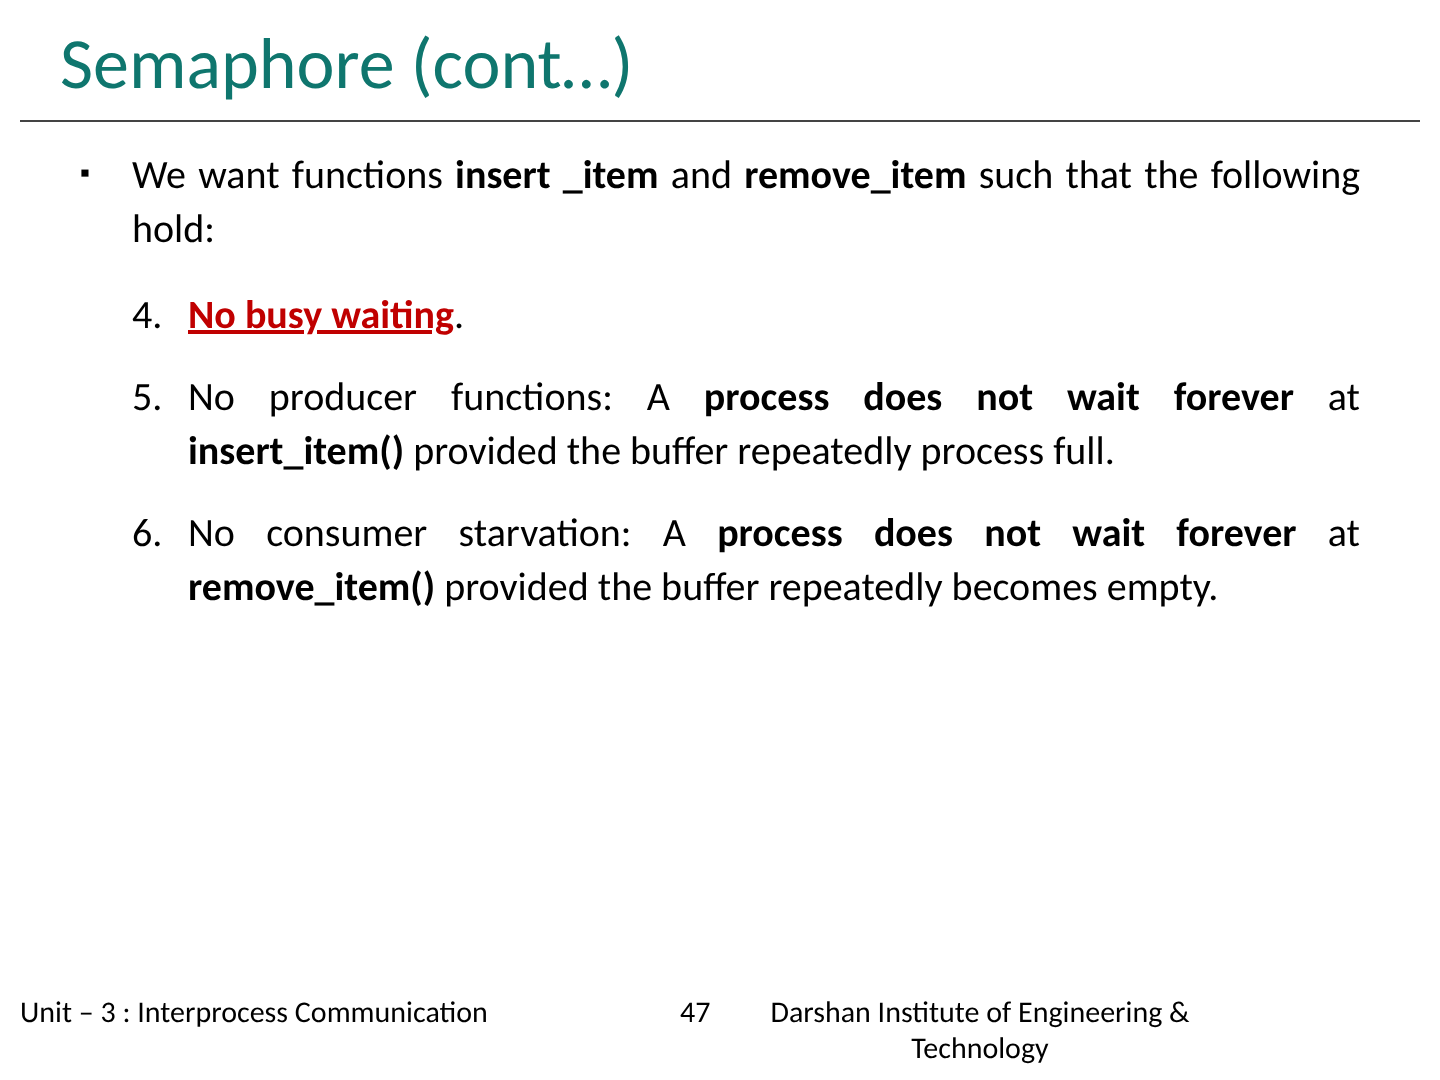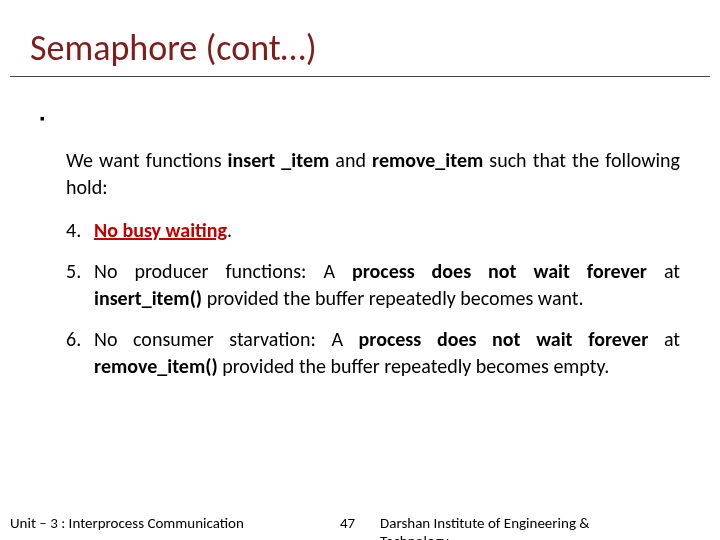--- a/index.html
+++ b/index.html
@@ -15,43 +15,42 @@
   }
   .slide {
     width: 720px;
     height: 540px;
     position: relative;
     box-sizing: border-box;
   }
   .title {
     font-size: 36px;
     font-weight: 400;
-    color: #7f1d1d;
+    color: #0f766e;
     padding: 10px 20px 6px 20px;
     border-bottom: 1px solid #444;
-    margin: 16px 10px;
+    margin: 0 10px;
   }
   .content {
     padding: 14px 40px 0 40px;
     font-size: 20px;
     line-height: 1.35;
   }
   .bullet-row {
     display: flex;
     margin-bottom: 16px;
     text-align: justify;
   }
   .bullet-mark {
     flex: 0 0 26px;
     font-size: 14px;
     line-height: 24px;
   }
   .bullet-text {
     flex: 1;
-    margin-top: 40px;
   }
   .numitem {
     display: flex;
     margin-left: 26px;
     margin-bottom: 14px;
     text-align: justify;
   }
   .numitem .num {
     flex: 0 0 28px;
   }
@@ -65,21 +64,21 @@
     bottom: 6px;
     left: 0;
     width: 620px;
     box-sizing: border-box;
     font-size: 15px;
     color: #000;
     display: flex;
   }
   .footer-left { flex: 0 0 330px; padding-left: 10px; }
   .footer-num  { flex: 0 0 40px; }
-  .footer-right{ flex: 1; text-align: left; padding-right: 20px; }
+  .footer-right{ flex: 1; text-align: center; padding-right: 20px; }
 </style>
 </head>
 <body>
 
 <div class="slide">
 
   <div class="title">Semaphore (cont…)</div>
 
   <div class="content">
 
@@ -93,21 +92,21 @@
     <div class="numitem">
       <div class="num">4.</div>
       <div class="txt">
         <span class="bold red-underline">No busy waiting</span><span>.</span>
       </div>
     </div>
 
     <div class="numitem">
       <div class="num">5.</div>
       <div class="txt">
-        <span>No producer functions: A </span><span class="bold">process does not wait forever</span><span> at </span><span class="bold">insert_item()</span><span> provided the buffer repeatedly becomes want.</span>
+        <span>No producer functions: A </span><span class="bold">process does not wait forever</span><span> at </span><span class="bold">insert_item()</span><span> provided the buffer repeatedly process full.</span>
       </div>
     </div>
 
     <div class="numitem">
       <div class="num">6.</div>
       <div class="txt">
         <span>No consumer starvation: A </span><span class="bold">process does not wait forever</span><span> at </span><span class="bold">remove_item()</span><span> provided the buffer repeatedly becomes empty.</span>
       </div>
     </div>
 

